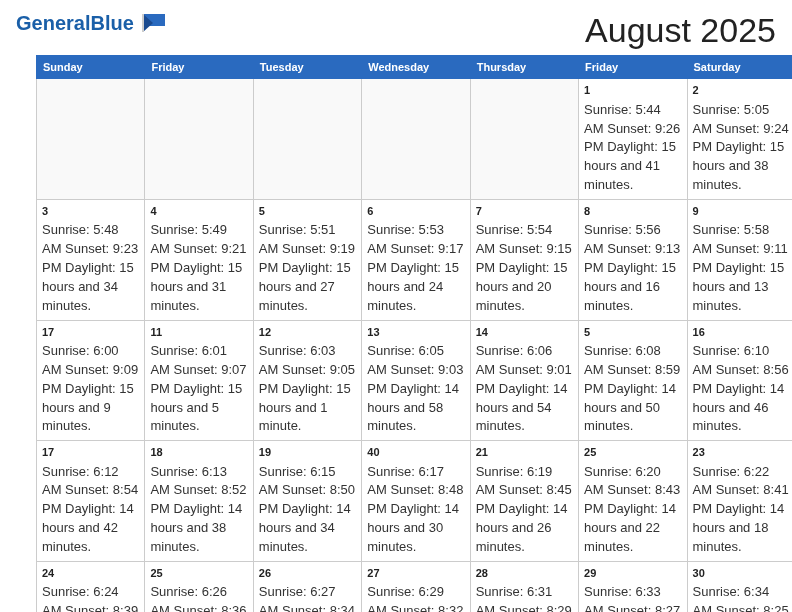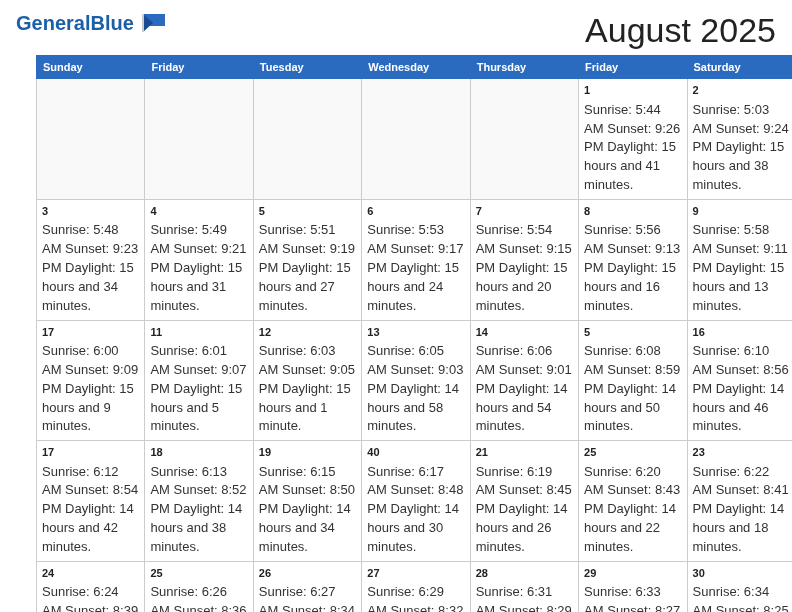--- a/index.html
+++ b/index.html
@@ -145,21 +145,21 @@
           <td class="empty-cell"></td>
           <td class="empty-cell"></td>
           <td>
             <span class="day-number">1</span>
             <div class="day-info">Sunrise: 5:44 AM
 Sunset: 9:26 PM
 Daylight: 15 hours and 41 minutes.</div>
           </td>
           <td>
             <span class="day-number">2</span>
-            <div class="day-info">Sunrise: 5:03 AM
+            <div class="day-info">Sunrise: 5:05 AM
 Sunset: 9:24 PM
 Daylight: 15 hours and 38 minutes.</div>
           </td>
         </tr>
         <tr>
           <td>
             <span class="day-number">3</span>
             <div class="day-info">Sunrise: 5:48 AM
 Sunset: 9:23 PM
 Daylight: 15 hours and 34 minutes.</div>

